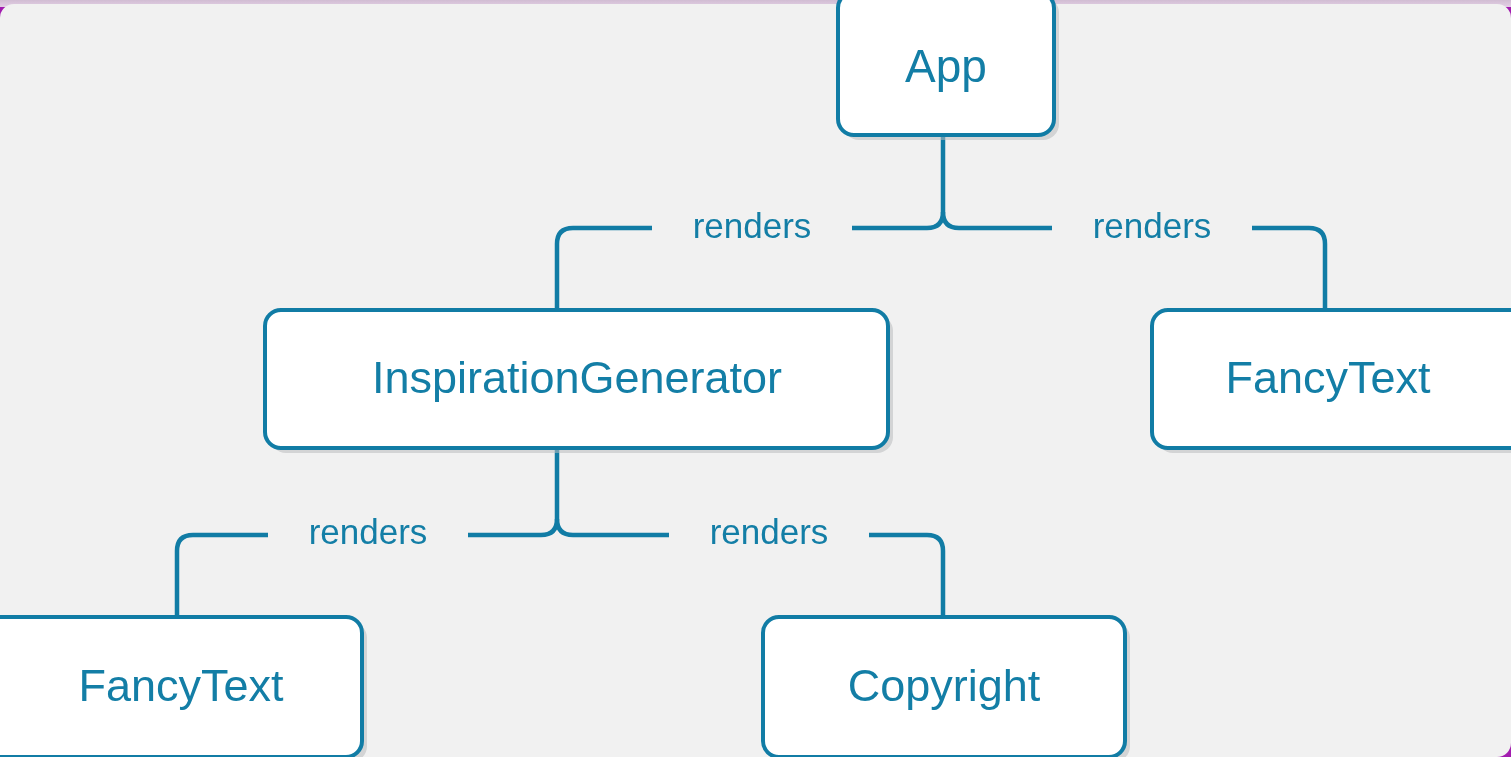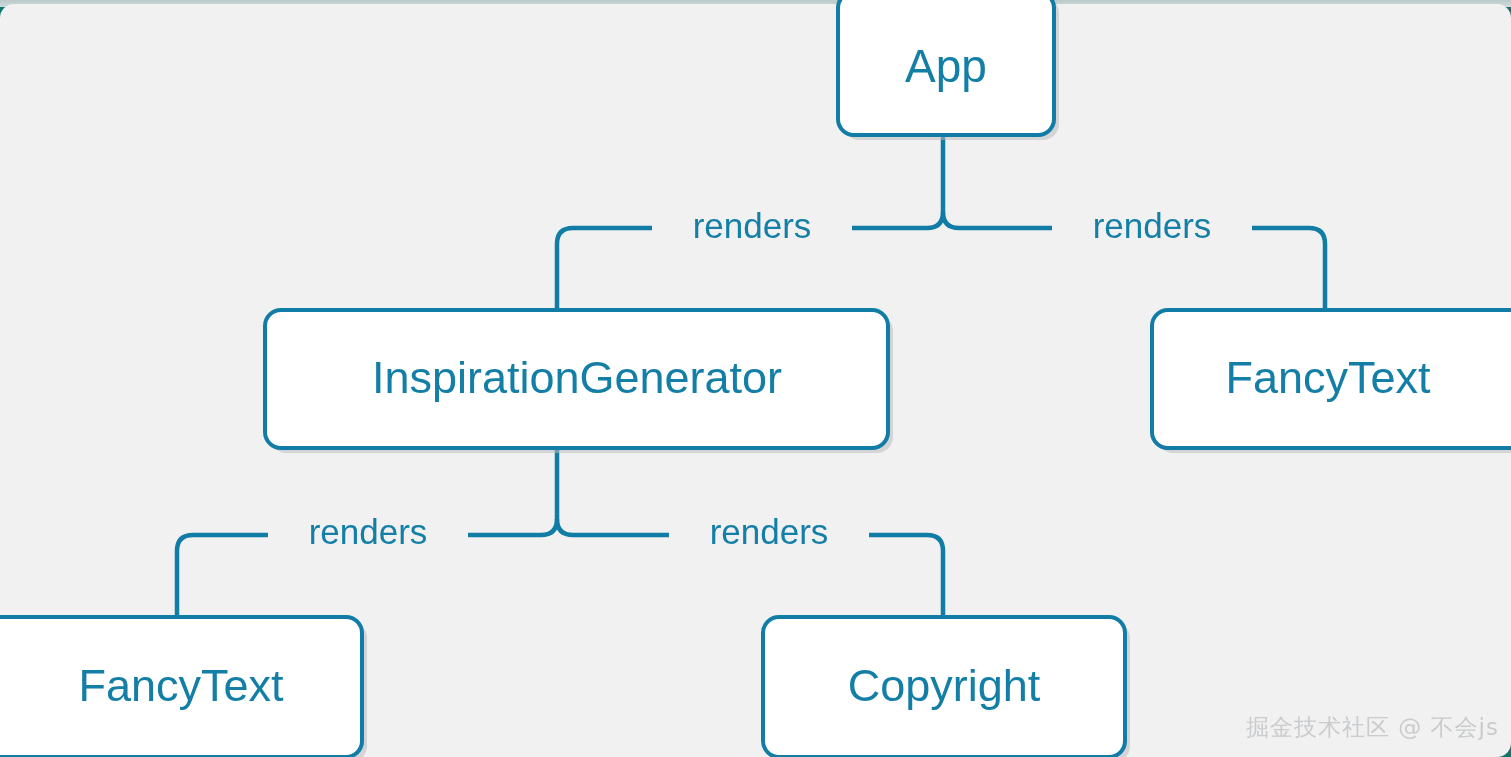--- a/index.html
+++ b/index.html
@@ -10,21 +10,21 @@
   body {
     width: 1511px;
     height: 757px;
     overflow: hidden;
     font-family: "Liberation Sans", sans-serif;
   }
   #stage {
     position: relative;
     width: 1511px;
     height: 757px;
-    background: #0f766e;
+    background: #a21caf;
   }
   
   .top-band {
     position: absolute;
     left: 0;
     top: 0;
     width: 1511px;
     height: 7px;
     background: linear-gradient(to bottom, #d9d9d9 0%, #e6e6e6 60%, #efefef 100%);
     opacity: .85;
@@ -146,15 +146,14 @@
       <text class="node-label" x="944" y="689" font-size="45">Copyright</text>
     </g>
 
     <text class="edge-label" x="752" y="229">renders</text>
     <text class="edge-label" x="1152" y="229">renders</text>
     <text class="edge-label" x="368" y="535">renders</text>
     <text class="edge-label" x="769" y="535">renders</text>
 
   </svg>
 
-  <div class="watermark">掘金技术社区 @ 不会js</div>
 
 </div>
 
 </body></html>

